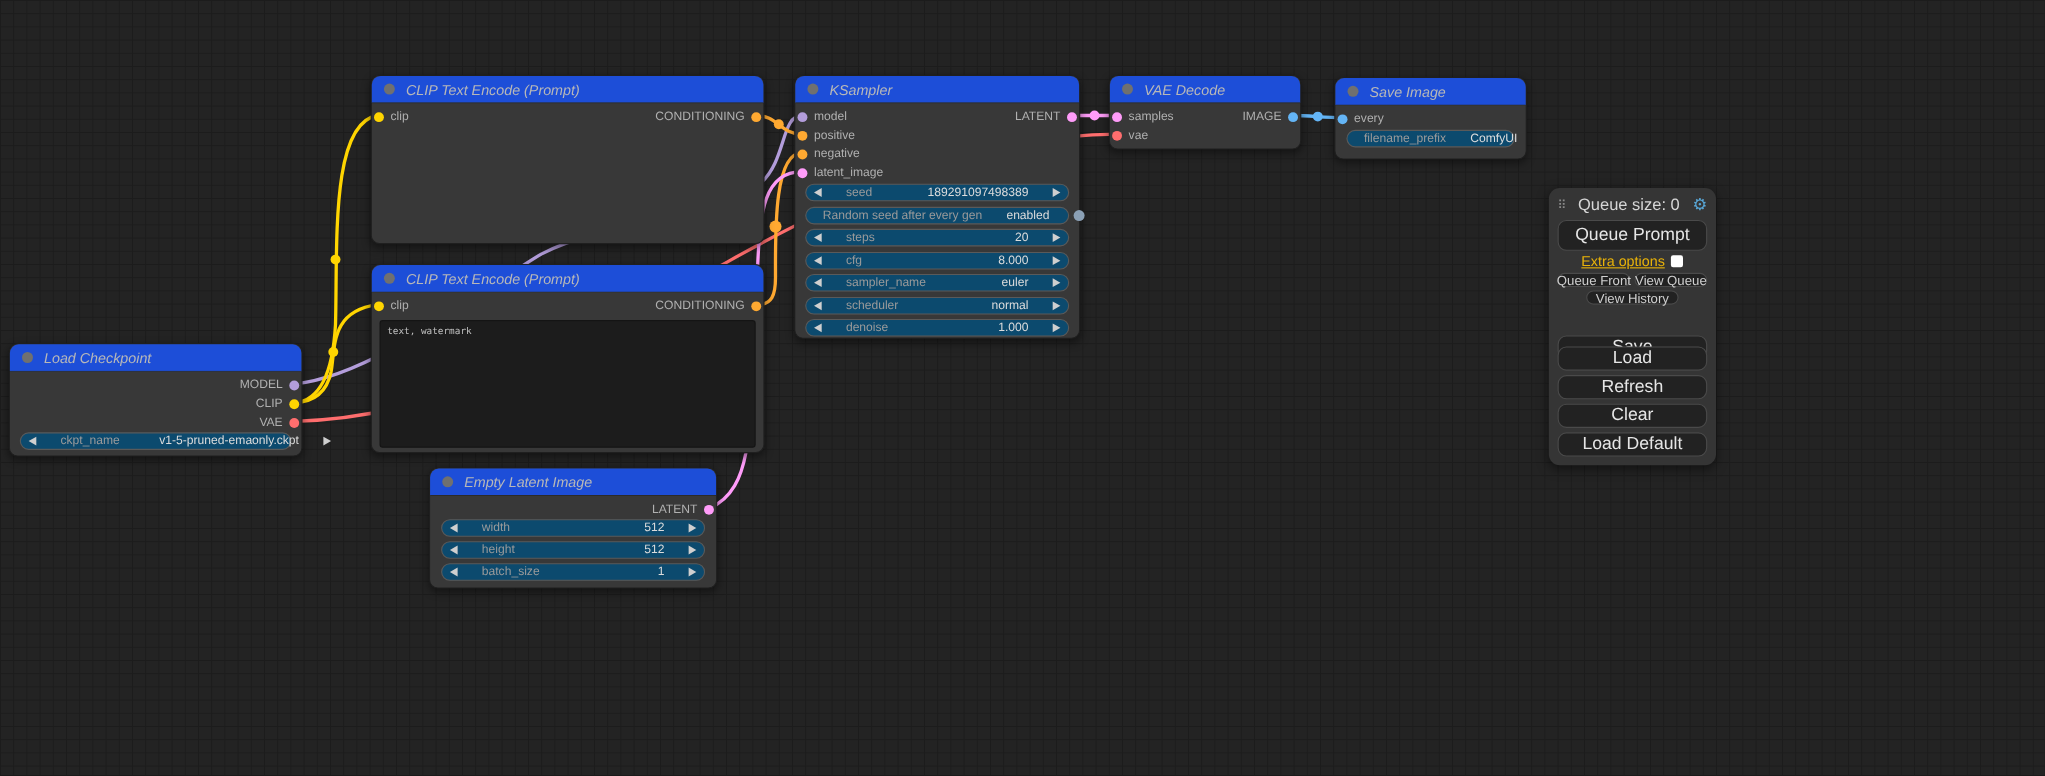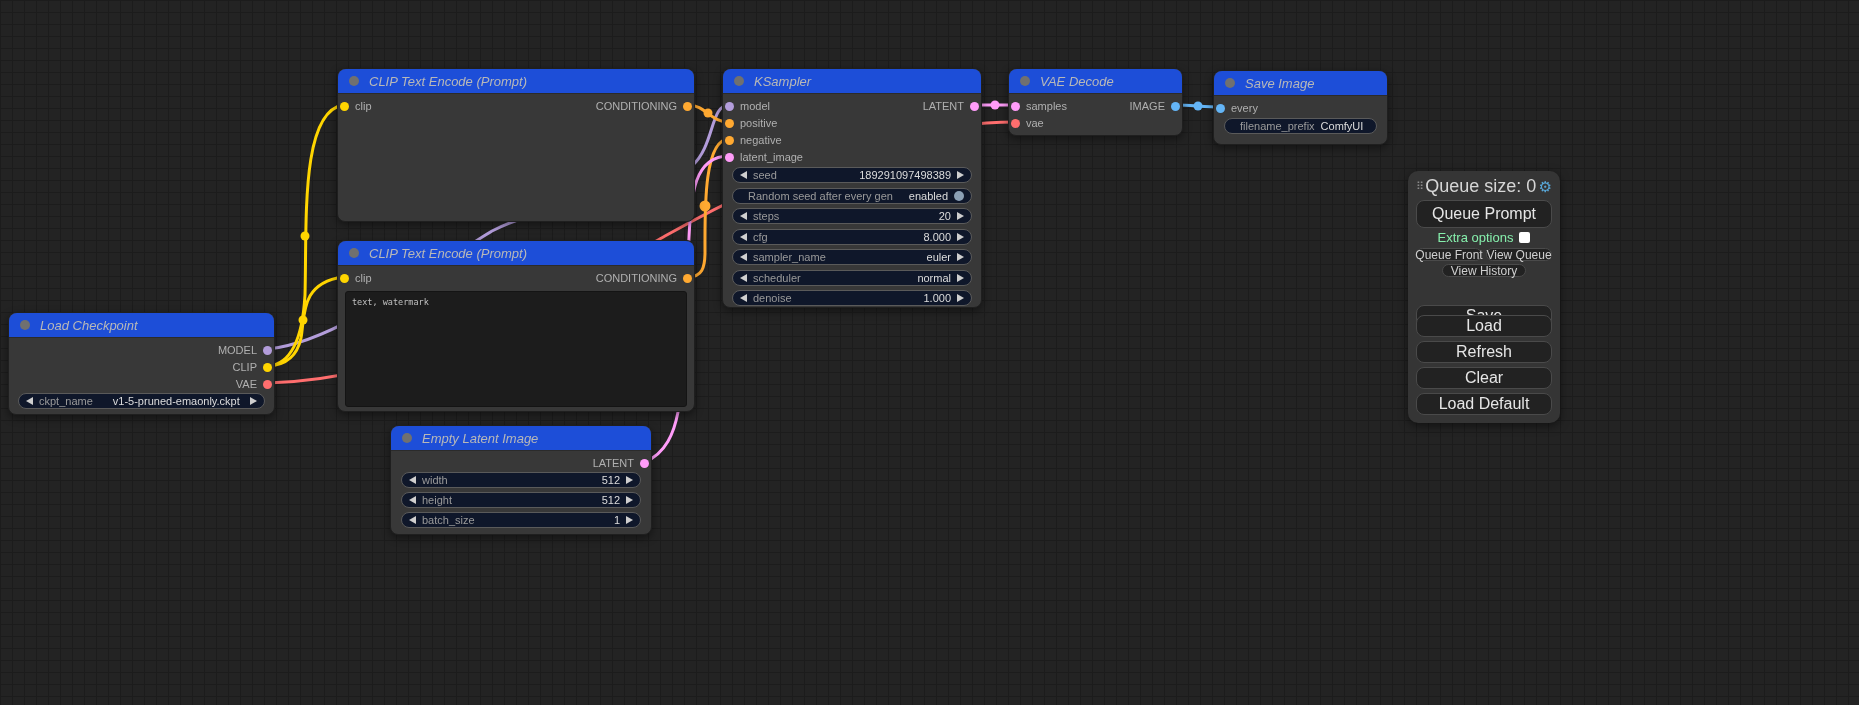--- a/index.html
+++ b/index.html
@@ -31,22 +31,22 @@
   .ntitle{color:#b8b8b8;font-size:13px;margin-left:10px;white-space:nowrap;}
   .srow{position:absolute;height:14px;display:flex;align-items:center;gap:6px;}
   .srow.in{left:2px;}
   .srow.out{right:2px;flex-direction:row;}
   .sdot{width:9px;height:9px;border-radius:50%;flex:0 0 auto;}
   .slabel{color:#b0b0b0;font-size:11px;white-space:nowrap;}
   .c-model{background:#B39DDB;} .c-clip{background:#FFD500;} .c-vae{background:#FF6E6E;}
   .c-cond{background:#FFA931;} .c-latent{background:#FF9CF9;} .c-image{background:#64B5F6;}
   .widgets{position:absolute;left:9px;right:9px;display:flex;flex-direction:column;gap:4.5px;}
   .widget{
-    height:16px;background:#0f172a;border:1px solid #5a5a5a;border-radius:9px;
-    display:flex;align-items:center;padding:0 7px;box-sizing:border-box;gap:6px;
+    height:16px;background:#0c4a6e;border:1px solid #5a5a5a;border-radius:9px;
+    display:flex;align-items:center;padding:0 7px;box-sizing:border-box;gap:22px;
   }
   .wlabel{color:#9a9a9a;font-size:11px;white-space:nowrap;}
   .wvalue{color:#dcdcdc;font-size:11px;white-space:nowrap;margin-left:auto;}
   .arr{width:0;height:0;flex:0 0 auto;}
   .arr.l{border-right:7px solid #cfcfcf;border-top:4px solid transparent;border-bottom:4px solid transparent;}
   .arr.r{border-left:7px solid #cfcfcf;border-top:4px solid transparent;border-bottom:4px solid transparent;}
   .toggle-dot{width:10px;height:10px;border-radius:50%;background:#8BA0B5;flex:0 0 auto;}
   .ntext{
     position:absolute;left:7px;right:7px;background:#1c1c1c;border:1px solid #141414;
     border-radius:3px;color:#c0c0c0;font-family:"DejaVu Sans Mono",monospace;
@@ -60,24 +60,24 @@
     background:#353535;border-radius:10px;box-shadow:0 3px 10px rgba(0,0,0,.5);
   }
   .qbtn{
     position:absolute;background:#222222;border:1px solid #4a4a4a;border-radius:8px;
     color:#e6e6e6;display:flex;align-items:center;justify-content:center;
     box-sizing:border-box;cursor:pointer;white-space:nowrap;
   }
   .qbtn.big{left:8px;right:8px;height:22px;font-size:16px;}
   .qp-header{position:absolute;left:8px;right:8px;top:7px;height:16px;display:flex;align-items:center;}
   .qhandle{color:#8a8a8a;font-size:11px;letter-spacing:-1px;cursor:grab;}
-  .qsize{color:#d6d6d6;font-size:18px;flex:1;text-align:center;}
+  .qsize{color:#d6d6d6;font-size:15px;flex:1;text-align:center;}
   .qgear{color:#58A6D6;font-size:15px;line-height:1;cursor:pointer;}
   .extra-row{position:absolute;left:8px;right:8px;top:59px;height:15px;display:flex;align-items:center;justify-content:center;gap:6px;}
-  .extra-label{color:#86efac;font-size:13px;}
+  .extra-label{color:#eab308;font-size:13px;text-decoration:underline;}
   .extra-check{width:11px;height:11px;background:#ffffff;border-radius:2px;}
   .qbtn.small{height:13px;font-size:12px;color:#cfcfcf;border-radius:7px;}
 </style>
 </head>
 <body>
 
 <div id="canvas">
 
   <svg id="wires" width="1859" height="705">
 

